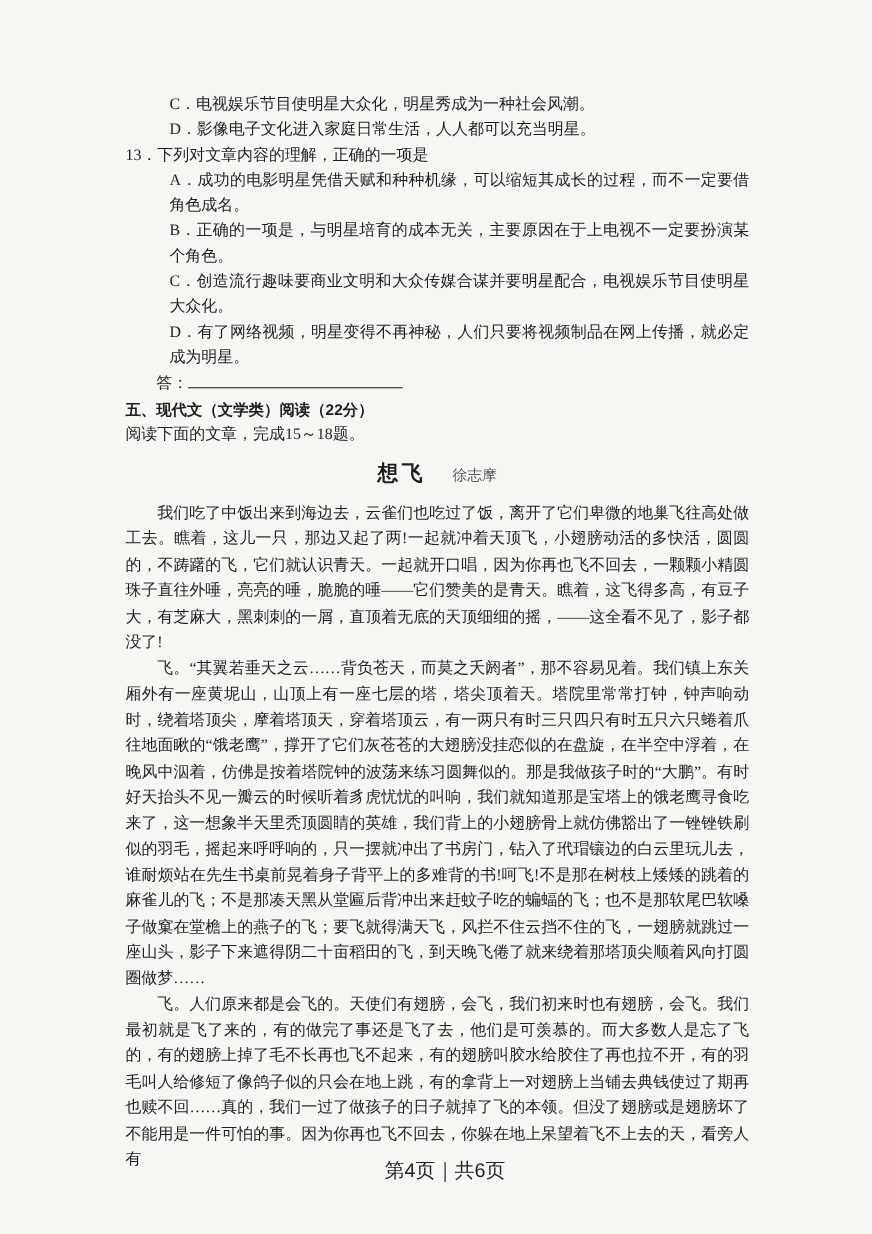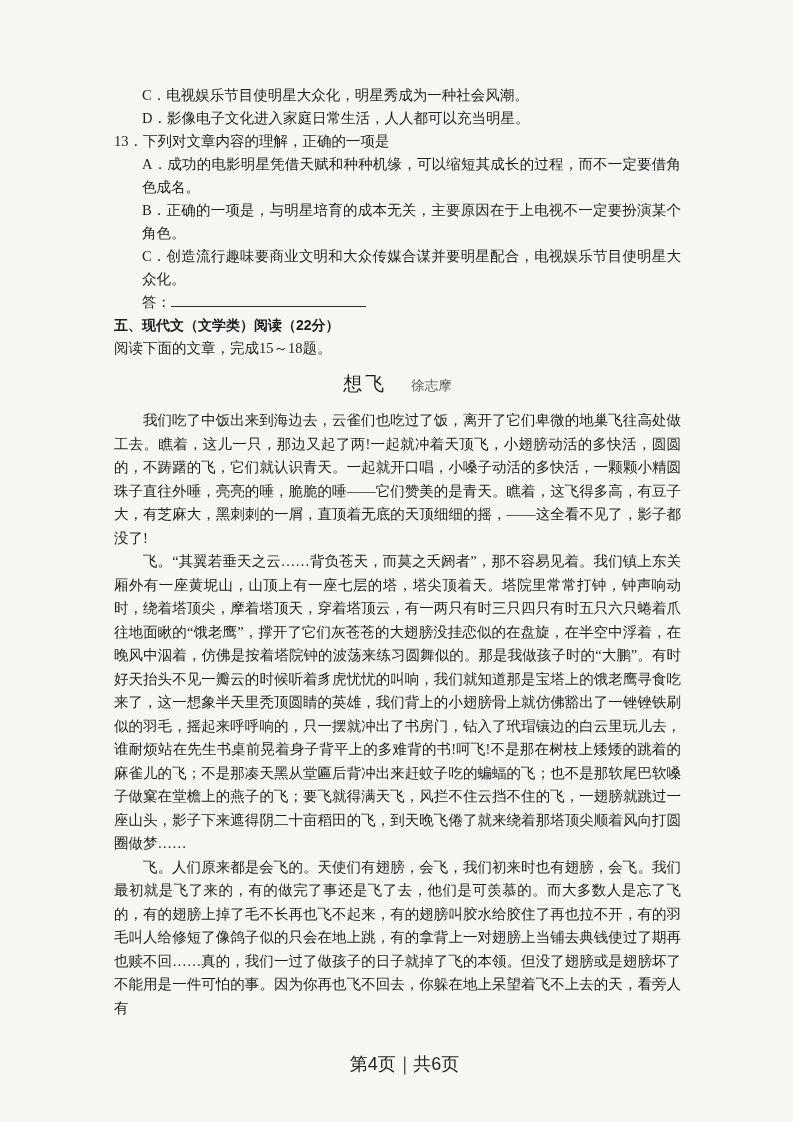--- a/index.html
+++ b/index.html
@@ -10,34 +10,34 @@
     color:#1e1e1e;
     position:relative;
     overflow:hidden;
   }
   .page{position:absolute;inset:0;}
   .content{
     position:absolute;left:114px;top:84px;width:567px;
     font-size:14.5px;line-height:23px;
     text-align:justify;
   }
-  .opt{margin-left:28px;}
+  .opt{margin-left:40px;}
   .hang{padding-left:29px;text-indent:-29px;}
   .answer-row{margin-left:28px;}
   .blank{
     display:inline-block;width:195px;height:1em;
     border-bottom:1px solid #2a2a2a;vertical-align:baseline;
   }
   .sec-heading{
     font-family:"Liberation Sans","DejaVu Sans",sans-serif;
     font-weight:700;font-size:14px;
   }
   .instruction{}
   .title-row{text-align:center;margin:12px 0 12px;}
-  .essay-title{font-size:19px;font-weight:400;letter-spacing:3px;}
+  .essay-title{font-size:19px;font-weight:700;letter-spacing:3px;}
   .essay-author{font-size:13.5px;color:#5a5a5a;margin-left:24px;}
   .para{text-indent:2em;line-height:23.5px;}
   .footer{
     position:absolute;left:0;right:0;top:1052px;
     text-align:center;font-size:18px;color:#222;
     font-family:"Liberation Sans","DejaVu Sans",sans-serif;
     padding-left:16px;
   }
 </style>
 </head>
@@ -46,32 +46,33 @@
 <div class="page">
   <div class="content">
 
     <div class="opt">C．电视娱乐节目使明星大众化，明星秀成为一种社会风潮。</div>
     <div class="opt">D．影像电子文化进入家庭日常生活，人人都可以充当明星。</div>
 
     <div>13．下列对文章内容的理解，正确的一项是</div>
     <div class="opt">A．成功的电影明星凭借天赋和种种机缘，可以缩短其成长的过程，而不一定要借角色成名。</div>
     <div class="opt">B．正确的一项是，与明星培育的成本无关，主要原因在于上电视不一定要扮演某个角色。</div>
     <div class="opt">C．创造流行趣味要商业文明和大众传媒合谋并要明星配合，电视娱乐节目使明星大众化。</div>
+    <div class="opt">D．有了网络视频，明星变得不再神秘，人们只要将视频制品在网上传播，就必定成为明星。</div>
 
     <div class="answer-row">
       <span>答：</span><span class="blank"></span>
     </div>
 
     <div class="sec-heading">五、现代文（文学类）阅读（22分）</div>
     <div class="instruction">阅读下面的文章，完成15～18题。</div>
 
     <div class="title-row">
       <span class="essay-title">想飞</span><span class="essay-author">徐志摩</span>
     </div>
 
-    <div class="para">我们吃了中饭出来到海边去，云雀们也吃过了饭，离开了它们卑微的地巢飞往高处做工去。瞧着，这儿一只，那边又起了两!一起就冲着天顶飞，小翅膀动活的多快活，圆圆的，不踌躇的飞，它们就认识青天。一起就开口唱，小嗓子动活的多快活，一颗颗小精圆珠子直往外唾，亮亮的唾，脆脆的唾——它们赞美的是青天。瞧着，这飞得多高，有豆子大，有芝麻大，黑刺刺的一屑，直顶着无底的天顶细细的摇，——这全看不见了，影子都没了!</div>
+    <div class="para">我们吃了中饭出来到海边去，云雀们也吃过了饭，离开了它们卑微的地巢飞往高处做工去。瞧着，这儿一只，那边又起了两!一起就冲着天顶飞，小翅膀动活的多快活，圆圆的，不踌躇的飞，它们就认识青天。一起就开口唱，因为你再也飞不回去，一颗颗小精圆珠子直往外唾，亮亮的唾，脆脆的唾——它们赞美的是青天。瞧着，这飞得多高，有豆子大，有芝麻大，黑刺刺的一屑，直顶着无底的天顶细细的摇，——这全看不见了，影子都没了!</div>
     <div class="para">飞。“其翼若垂天之云……背负苍天，而莫之夭阏者”，那不容易见着。我们镇上东关厢外有一座黄坭山，山顶上有一座七层的塔，塔尖顶着天。塔院里常常打钟，钟声响动时，绕着塔顶尖，摩着塔顶天，穿着塔顶云，有一两只有时三只四只有时五只六只蜷着爪往地面瞅的“饿老鹰”，撑开了它们灰苍苍的大翅膀没挂恋似的在盘旋，在半空中浮着，在晚风中泅着，仿佛是按着塔院钟的波荡来练习圆舞似的。那是我做孩子时的“大鹏”。有时好天抬头不见一瓣云的时候听着豸虎忧忧的叫响，我们就知道那是宝塔上的饿老鹰寻食吃来了，这一想象半天里秃顶圆睛的英雄，我们背上的小翅膀骨上就仿佛豁出了一锉锉铁刷似的羽毛，摇起来呼呼响的，只一摆就冲出了书房门，钻入了玳瑁镶边的白云里玩儿去，谁耐烦站在先生书桌前晃着身子背平上的多难背的书!呵飞!不是那在树枝上矮矮的跳着的麻雀儿的飞；不是那凑天黑从堂匾后背冲出来赶蚊子吃的蝙蝠的飞；也不是那软尾巴软嗓子做窠在堂檐上的燕子的飞；要飞就得满天飞，风拦不住云挡不住的飞，一翅膀就跳过一座山头，影子下来遮得阴二十亩稻田的飞，到天晚飞倦了就来绕着那塔顶尖顺着风向打圆圈做梦……</div>
     <div class="para">飞。人们原来都是会飞的。天使们有翅膀，会飞，我们初来时也有翅膀，会飞。我们最初就是飞了来的，有的做完了事还是飞了去，他们是可羡慕的。而大多数人是忘了飞的，有的翅膀上掉了毛不长再也飞不起来，有的翅膀叫胶水给胶住了再也拉不开，有的羽毛叫人给修短了像鸽子似的只会在地上跳，有的拿背上一对翅膀上当铺去典钱使过了期再也赎不回……真的，我们一过了做孩子的日子就掉了飞的本领。但没了翅膀或是翅膀坏了不能用是一件可怕的事。因为你再也飞不回去，你躲在地上呆望着飞不上去的天，看旁人有</div>
 
   </div>
 
   <div class="footer">第4页｜共6页</div>
 </div>
 
 </body></html>

